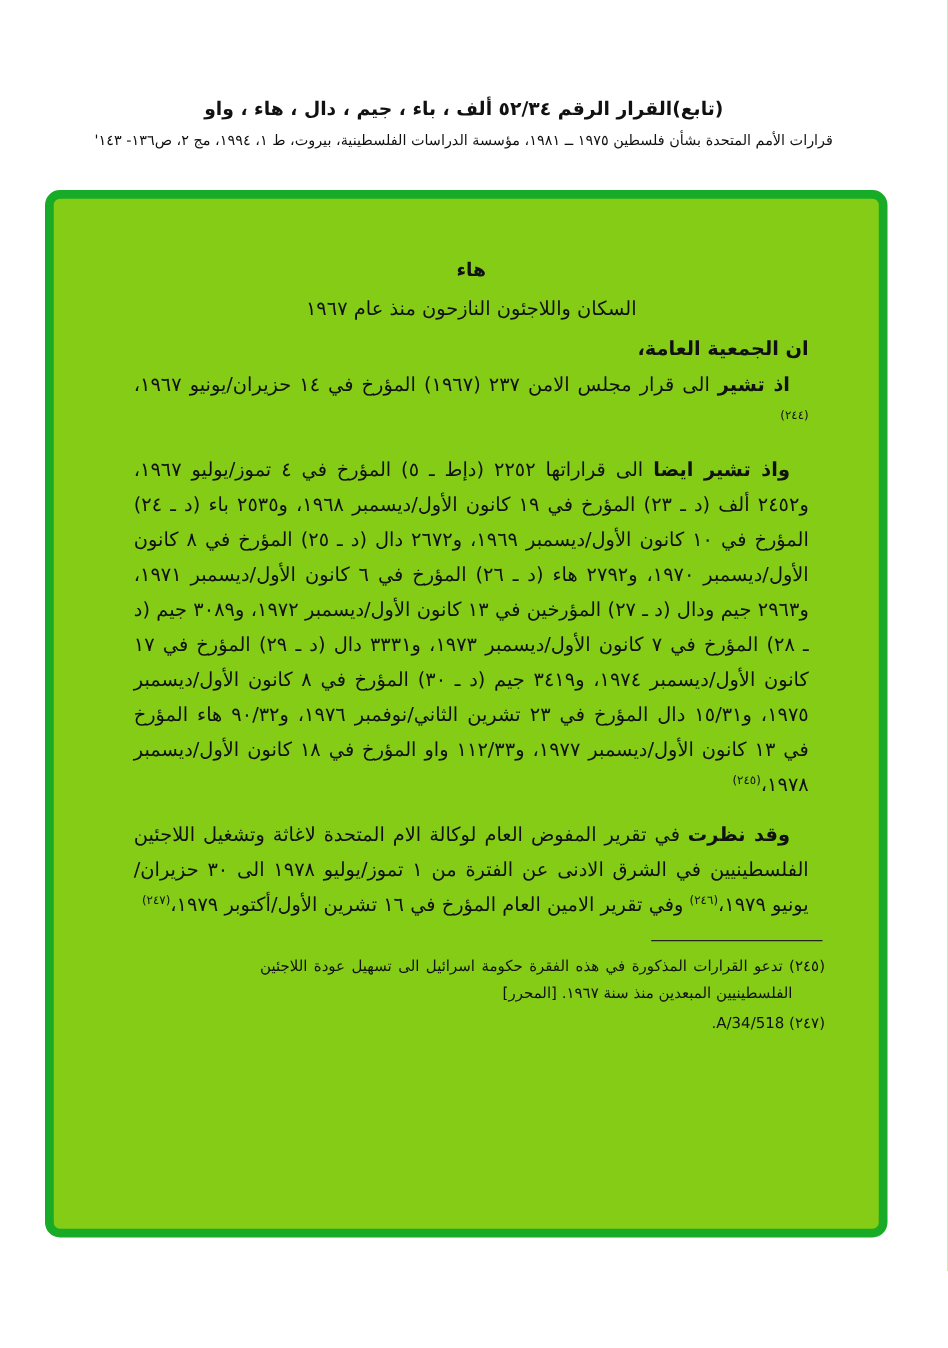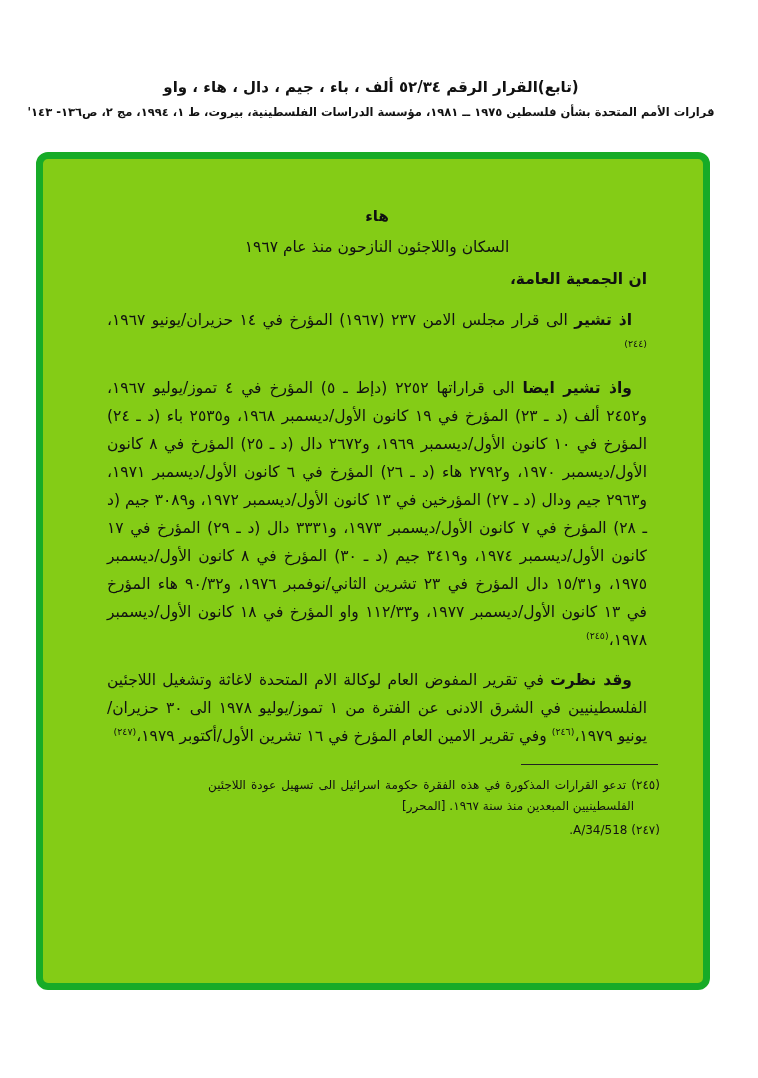--- a/index.html
+++ b/index.html
@@ -14,21 +14,21 @@
   }
   
   .header{
     position:absolute;top:78px;left:0;right:16px;
     text-align:center;
   }
   .header-line1{
     font-size:15px;font-weight:bold;letter-spacing:0;
   }
   .header-line2{
-    font-size:11.5px;font-weight:bold;margin-top:9px;
+    font-size:11.5px;font-weight:normal;margin-top:9px;
     white-space:nowrap;
   }
   
   .frame{
     position:absolute;left:36px;top:152px;
     width:674px;height:838px;
     box-sizing:border-box;
     border:7px solid #17ab27;
     border-radius:12px;
     background:#84cc16;
@@ -40,21 +40,21 @@
   .section-letter{
     text-align:center;font-weight:bold;font-size:15px;
     margin-bottom:13px;
   }
   .section-title{
     text-align:center;font-size:15.5px;
     margin-bottom:14px;
   }
   .opening{
     font-weight:bold;font-size:15.5px;
-    margin-bottom:18px;
+    margin-bottom:6px;
   }
   .para{
     font-size:15.5px;line-height:28px;
     text-align:justify;
     text-indent:15px;
     margin:0 0 12px 0;
   }
   .para b{font-weight:bold;}
   sup.ref{
     font-size:9.5px;line-height:0;vertical-align:6px;

